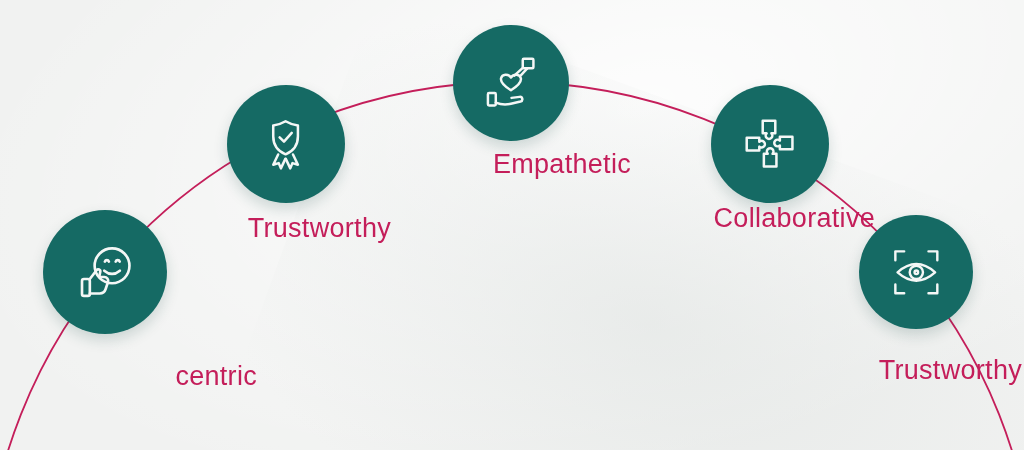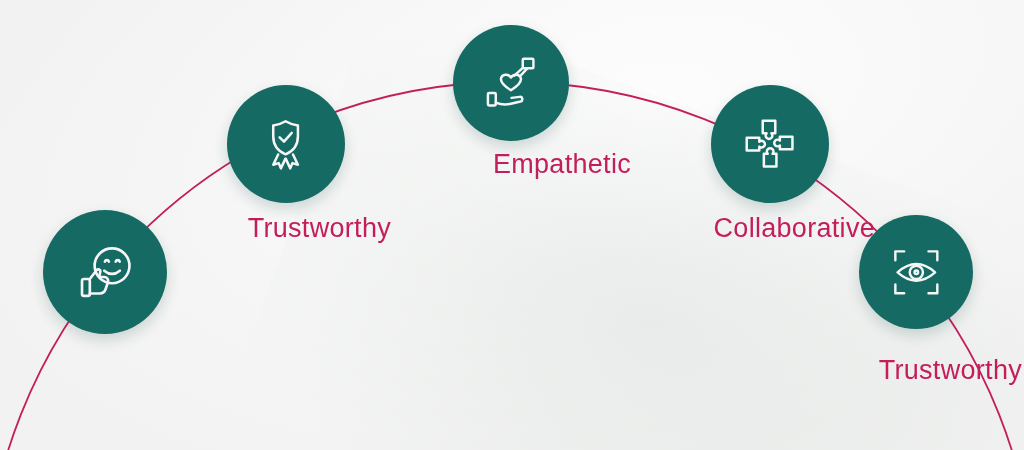--- a/index.html
+++ b/index.html
@@ -65,21 +65,21 @@
   
   .node-1 { left: 43px;  top: 210px; width: 124px; height: 124px; }
   .node-2 { left: 227px; top: 85px;  width: 118px; height: 118px; }
   .node-3 { left: 453px; top: 25px;  width: 116px; height: 116px; }
   .node-4 { left: 711px; top: 85px;  width: 118px; height: 118px; }
   .node-5 { left: 859px; top: 215px; width: 114px; height: 114px; }
   
   .label-1 { left: 17px;  top: 358px; }
   .label-2 { left: 151px; top: 210px; }
   .label-3 { left: 391px; top: 146px; }
-  .label-4 { left: 635px; top: 210px; }
+  .label-4 { left: 635px; top: 200px; }
   .label-5 { left: 782px; top: 352px; }
 </style>
 </head>
 <body>
 
 <div class="canvas">
 
   <div class="bg-swoosh-a"></div>
   <div class="bg-swoosh-b"></div>
 
@@ -91,20 +91,21 @@
     <svg viewBox="0 0 64 64">
       <circle cx="37.5" cy="26.5" r="14.5"></circle>
       <path d="M31 30.5 q6.5 5.5 13 0"></path>
       <path d="M31.5 23 a1.8 1.8 0 0 1 3.4 0"></path>
       <path d="M40.5 23 a1.8 1.8 0 0 1 3.4 0"></path>
       <rect x="12.5" y="37.5" width="6.5" height="14" rx="1.6"></rect>
       <path d="M19 49.5 h8.3 c2.2 0 4.1 -1.4 4.8 -3.5 l2 -6 c0.7 -2.1 -0.9 -4.2 -3.1 -4.2 h-4.2 l0.9 -4.3 c0.4 -1.8 -2 -2.8 -3.1 -1.3 l-5.6 7.3"></path>
     </svg>
   </div>
   <div class="label label-1">
+    <div>centric</div>
   </div>
 
   <div class="node node-2">
     <svg viewBox="0 0 64 64">
       <path d="M32 12.5 c3.8 2.3 7.6 3.3 10.8 3.6 v9.4 c0 8.2 -4.3 13.1 -10.8 15.9 c-6.5 -2.8 -10.8 -7.7 -10.8 -15.9 v-9.4 c3.2 -0.3 7 -1.3 10.8 -3.6 z"></path>
       <path d="M26.8 26.5 l3.8 3.8 6.8 -7.6"></path>
       <path d="M25.5 41.5 l-4.3 9 4.8 -1.4 1.9 4.6 3.9 -8.3"></path>
       <path d="M38.5 41.5 l4.3 9 -4.8 -1.4 -1.9 4.6 -3.9 -8.3"></path>
     </svg>
   </div>

